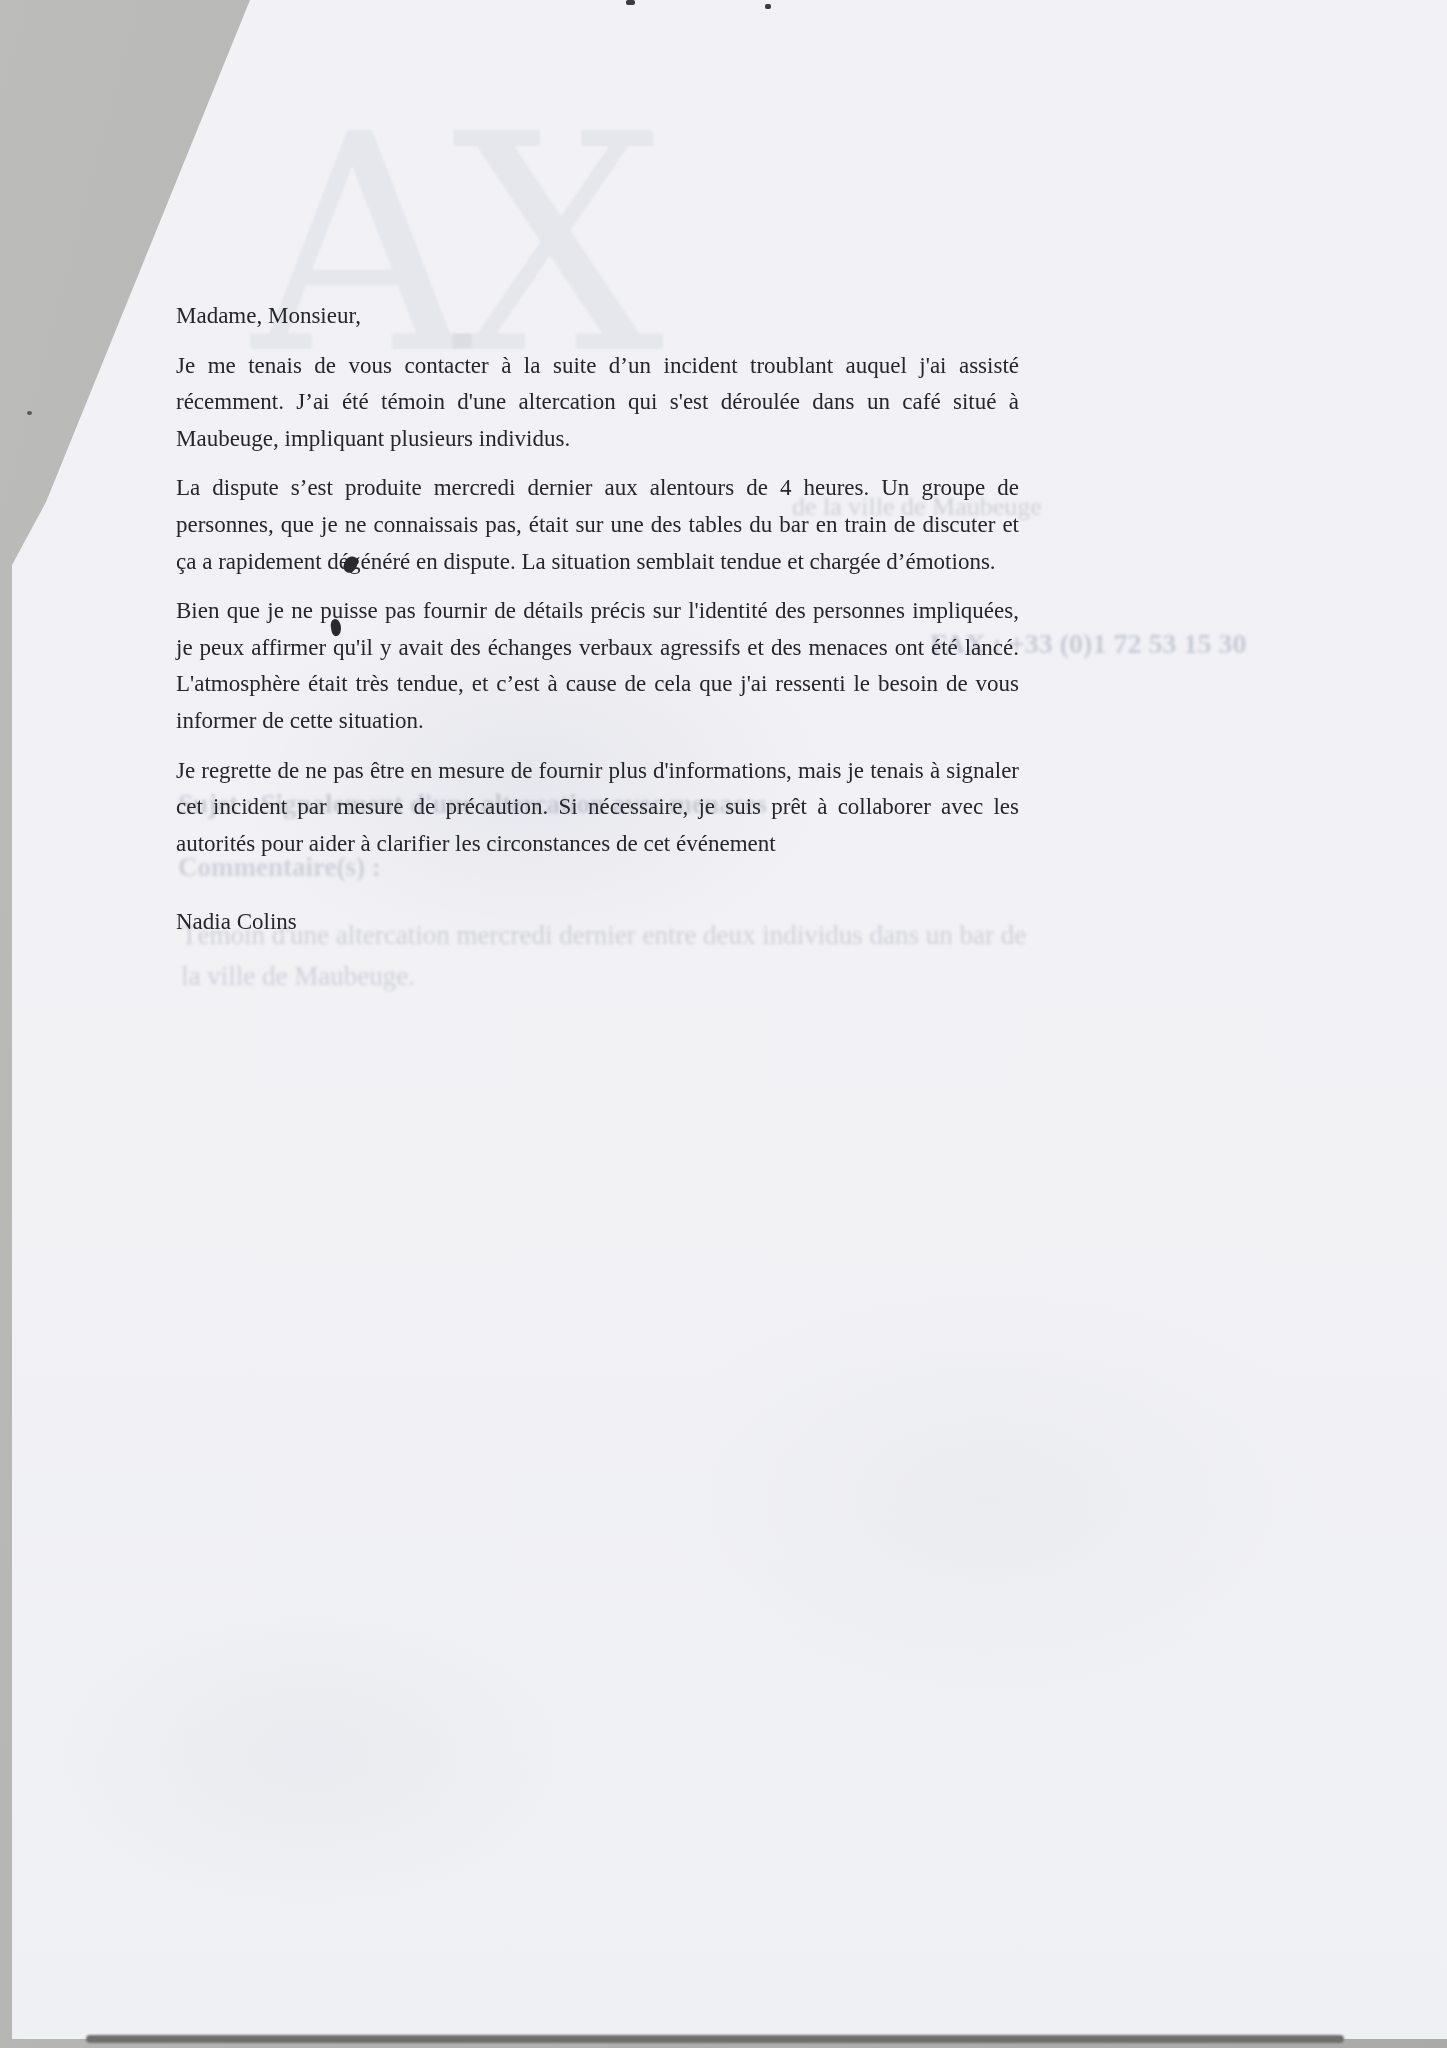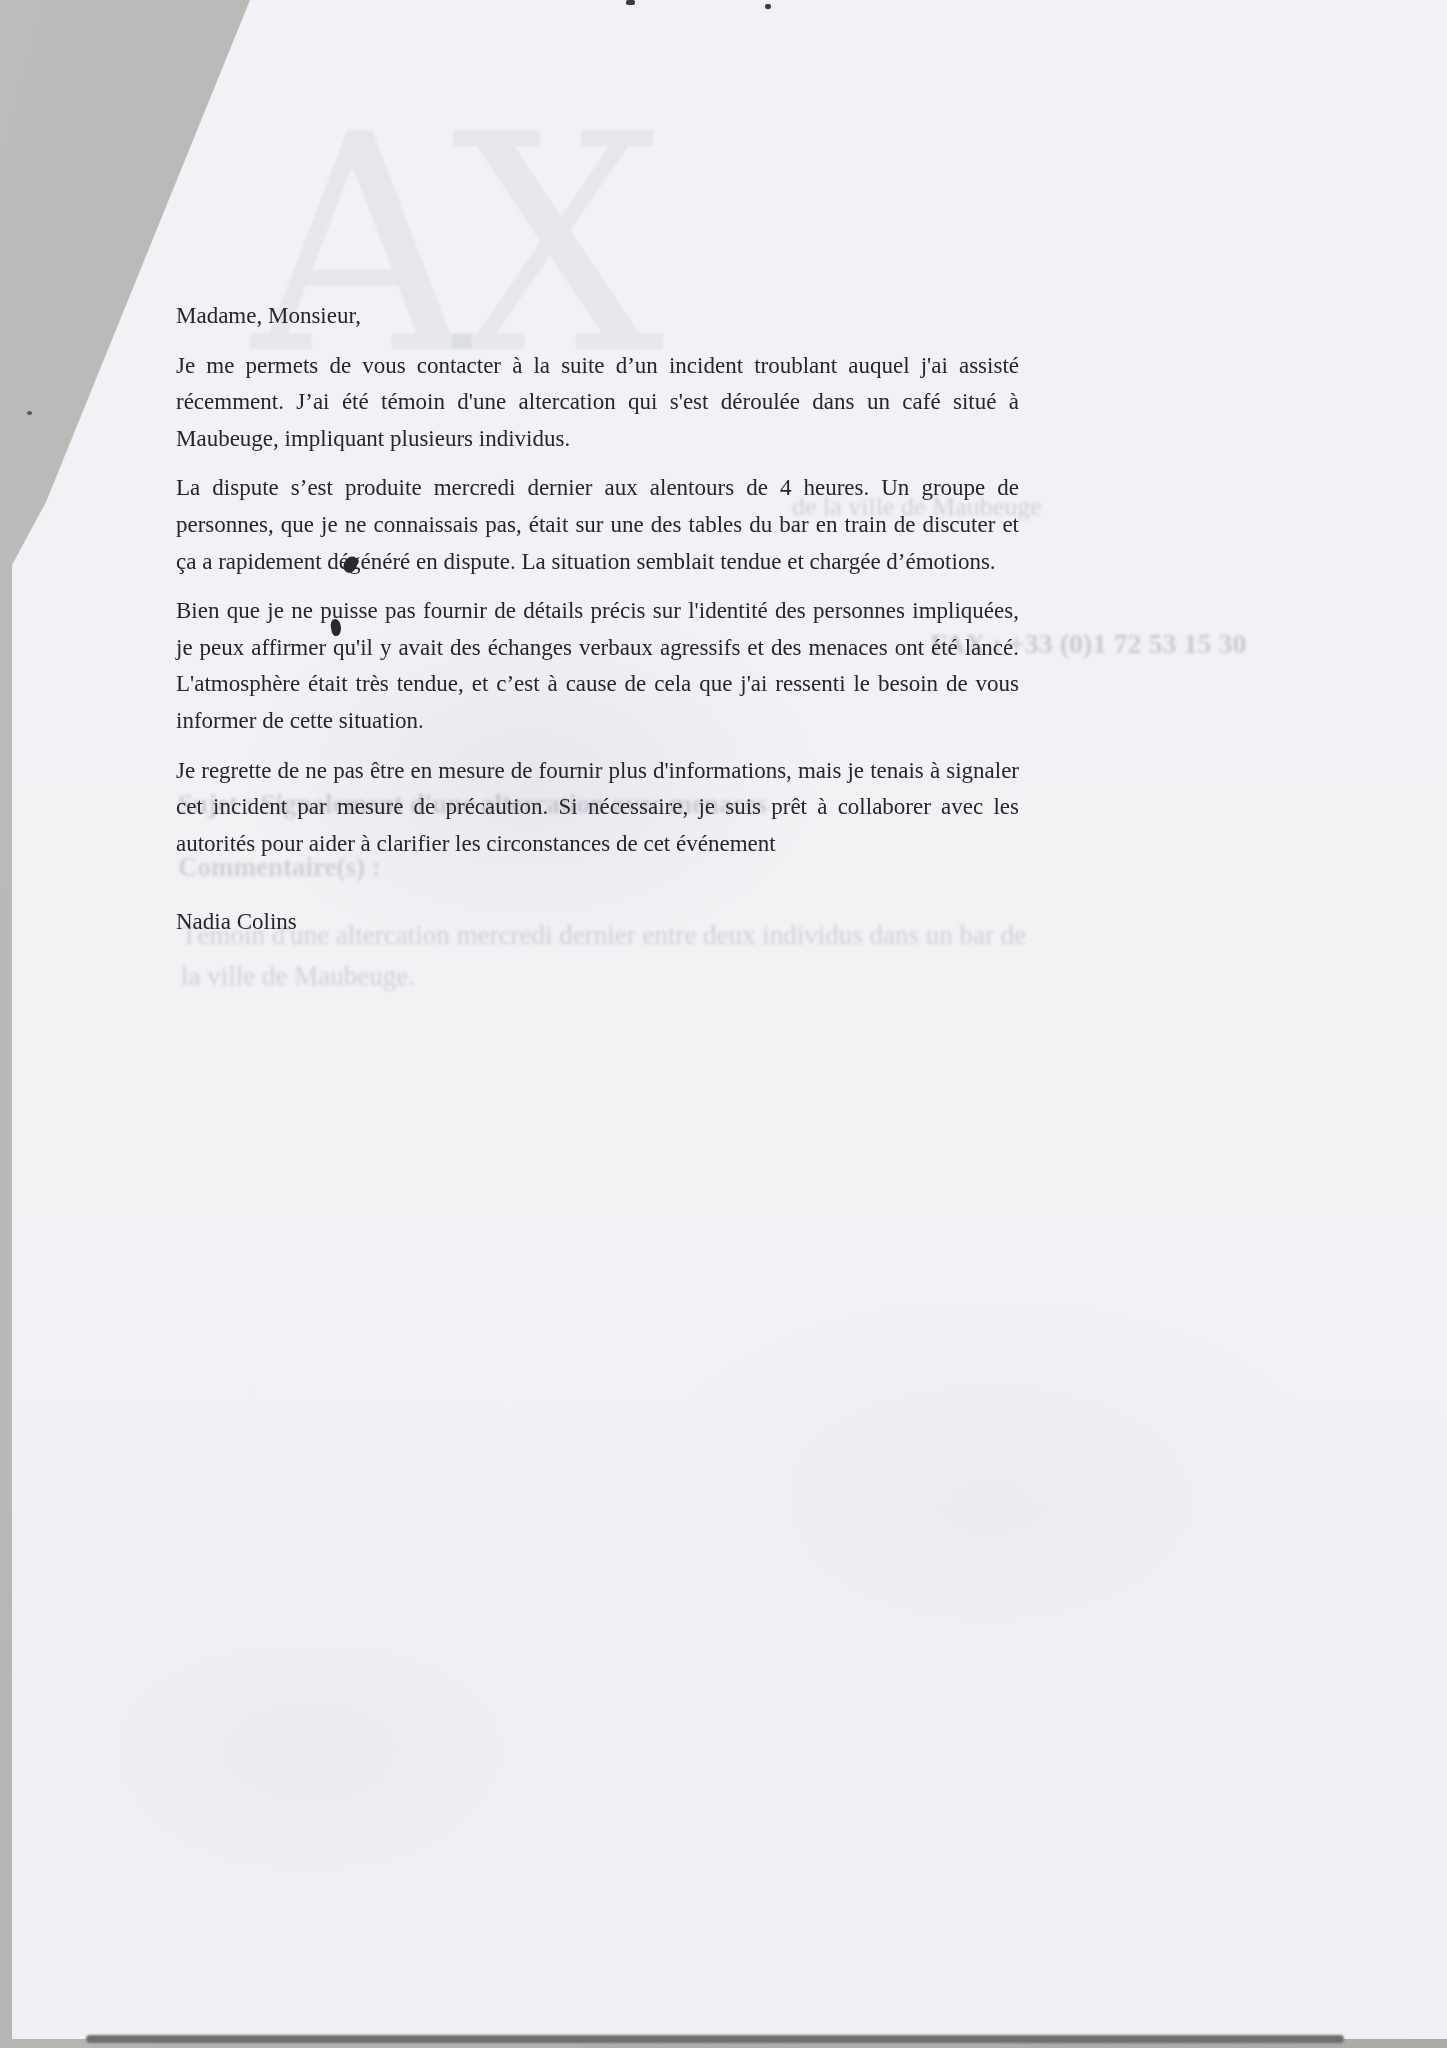--- a/index.html
+++ b/index.html
@@ -91,21 +91,21 @@
 
   <div class="ghost ghost-maubeuge">de la ville de Maubeuge</div>
   <div class="ghost ghost-fax">FAX : +33 (0)1 72 53 15 30</div>
   <div class="ghost ghost-sujet">Sujet : Signalement d'une altercation avec menaces</div>
   <div class="ghost ghost-commentaire">Commentaire(s) :</div>
   <div class="ghost ghost-temoin">Témoin d'une altercation mercredi dernier entre deux individus dans un bar de</div>
   <div class="ghost ghost-ville">la ville de Maubeuge.</div>
 
   <div class="letter">
     <p class="salutation">Madame, Monsieur,</p>
-    <p>Je me permets de vous contacter à la suite d’un incident troublant auquel j'ai assisté récemment. J’ai été témoin d'une altercation qui s'est déroulée dans un café situé à Maubeuge, impliquant plusieurs individus.</p>
+    <p>Je me tenais de vous contacter à la suite d’un incident troublant auquel j'ai assisté récemment. J’ai été témoin d'une altercation qui s'est déroulée dans un café situé à Maubeuge, impliquant plusieurs individus.</p>
     <p>La dispute s’est produite mercredi dernier aux alentours de 4 heures. Un groupe de personnes, que je ne connaissais pas, était sur une des tables du bar en train de discuter et ça a rapidement dégénéré en dispute. La situation semblait tendue et chargée d’émotions.</p>
     <p>Bien que je ne puisse pas fournir de détails précis sur l'identité des personnes impliquées, je peux affirmer qu'il y avait des échanges verbaux agressifs et des menaces ont été lancé. L'atmosphère était très tendue, et c’est à cause de cela que j'ai ressenti le besoin de vous informer de cette situation.</p>
     <p>Je regrette de ne pas être en mesure de fournir plus d'informations, mais je tenais à signaler cet incident par mesure de précaution. Si nécessaire, je suis prêt à collaborer avec les autorités pour aider à clarifier les circonstances de cet événement</p>
     <div class="signature">Nadia Colins</div>
   </div>
 
   <div class="ink-blot blot-1"></div>
   <div class="ink-blot blot-2"></div>
   <div class="speck speck-top-1"></div>
   <div class="speck speck-top-2"></div>

